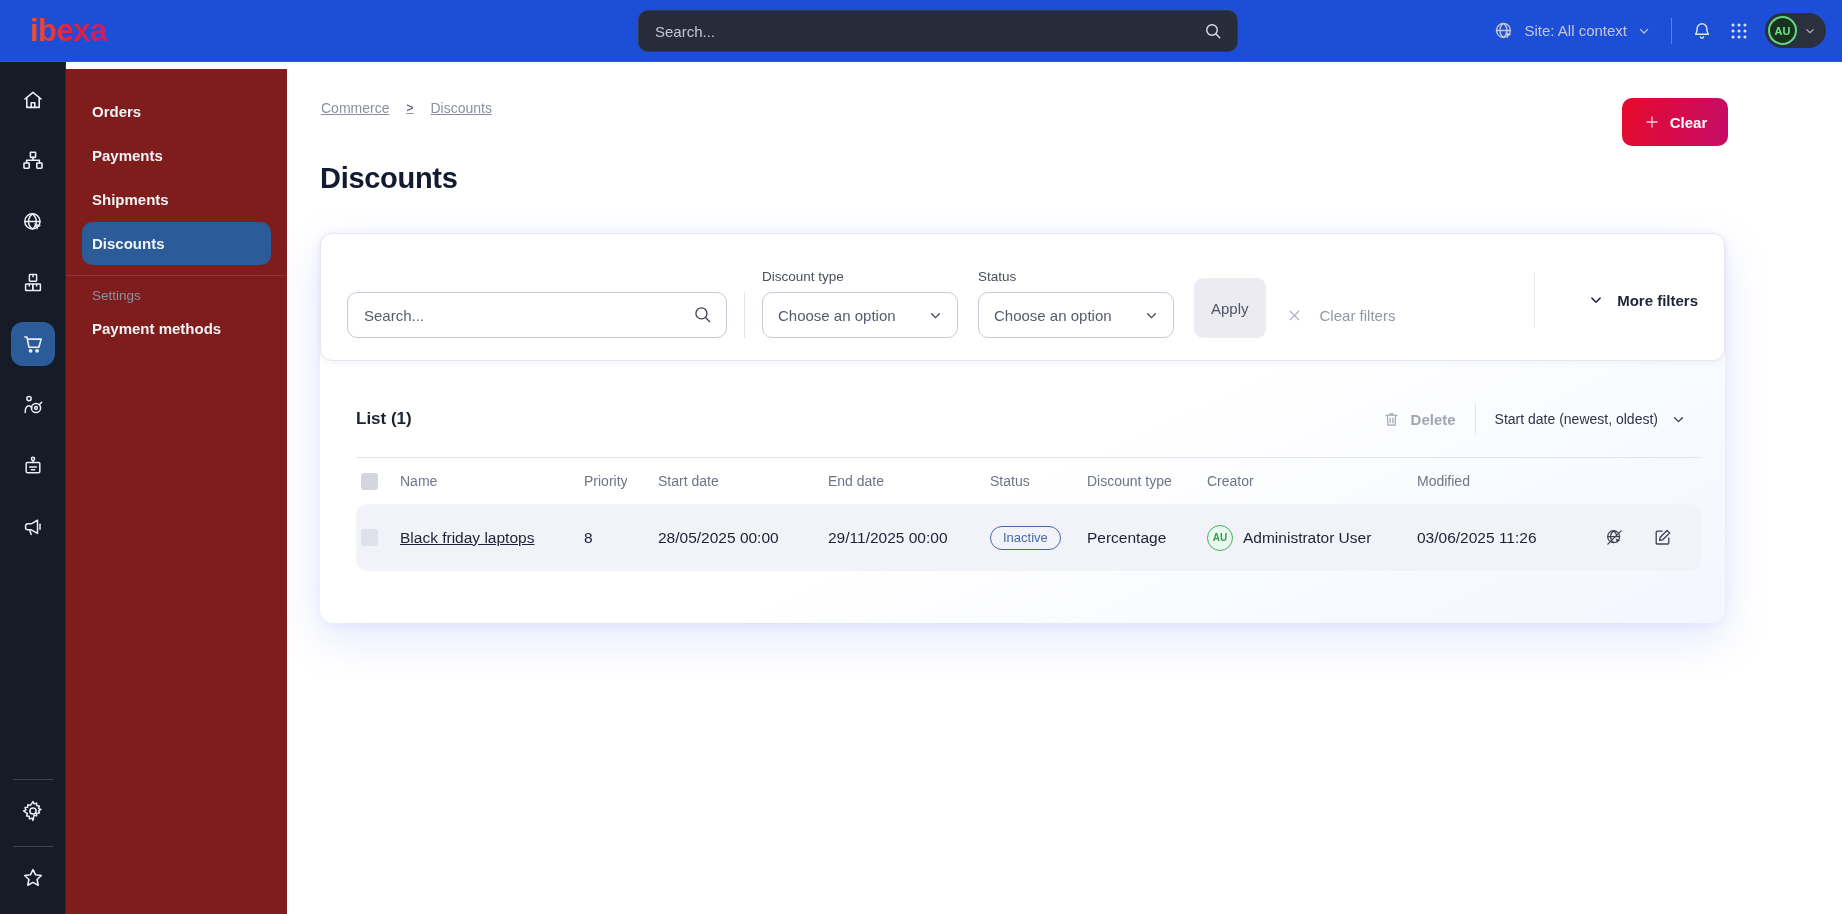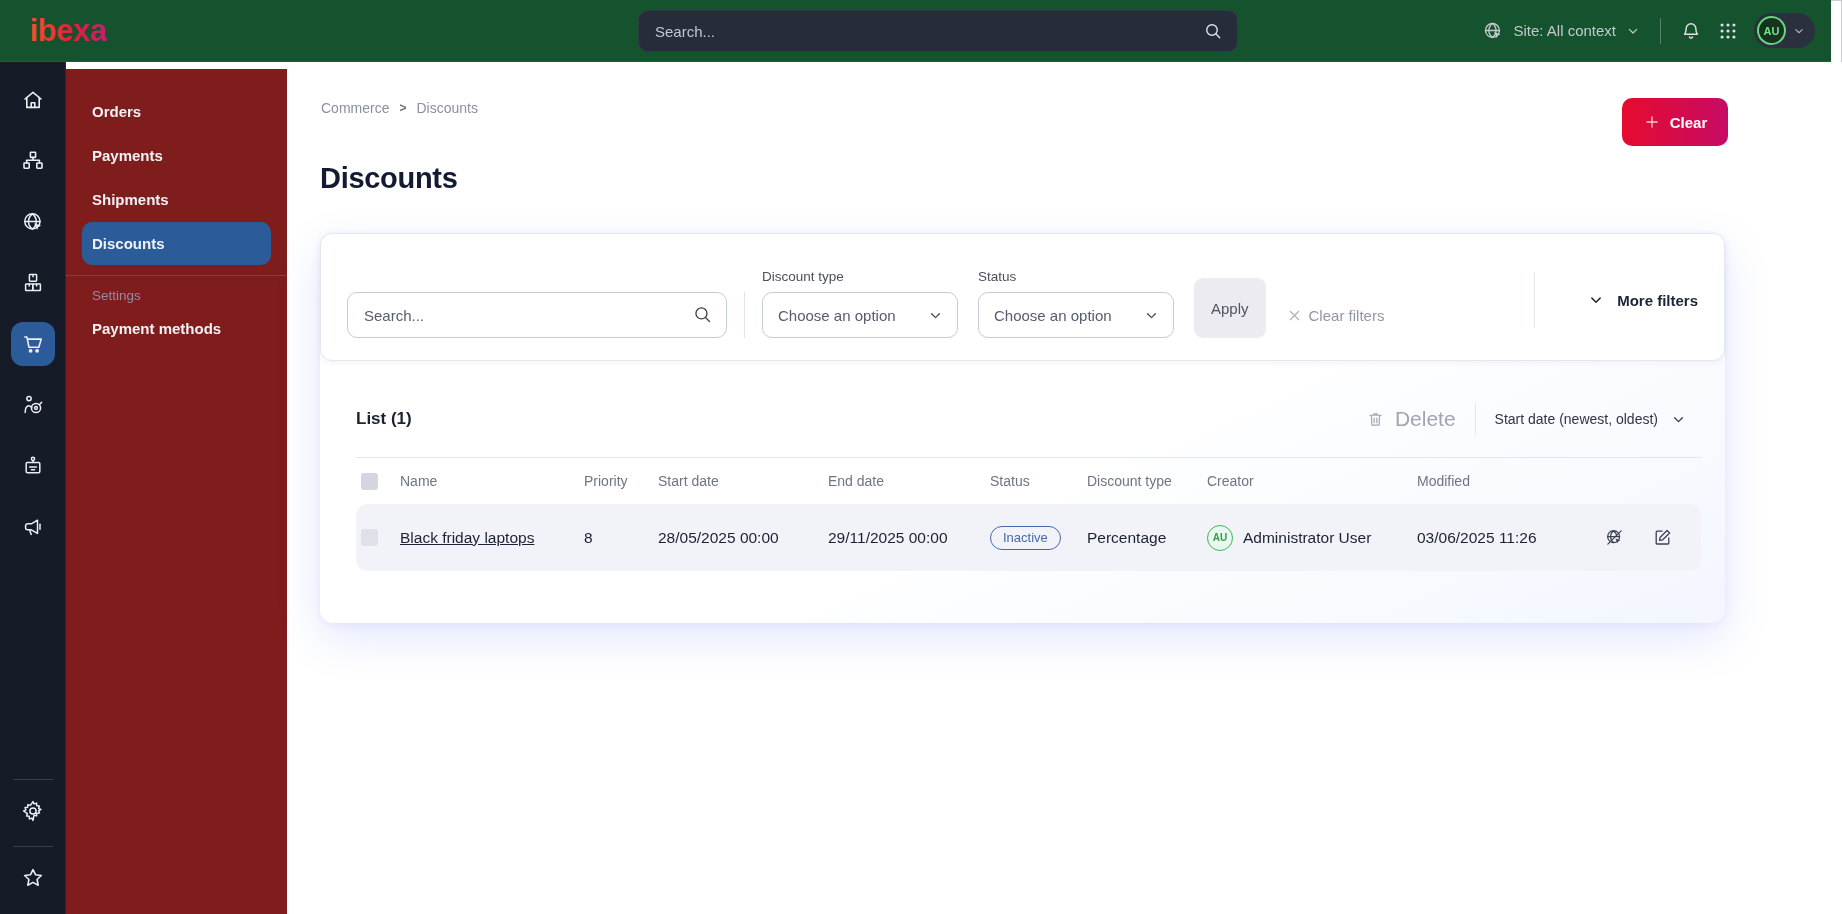--- a/index.html
+++ b/index.html
@@ -6,22 +6,22 @@
   html,body { width:1842px; height:914px; }
   body {
     font-family: "Liberation Sans", "DejaVu Sans", sans-serif;
     background:#ffffff; position:relative; overflow:hidden;
     box-shadow: inset 0 0 0 1px #c9cdd5;
   }
   .ic { display:block; }
 
   
   .topbar {
-    position:absolute; top:0; left:0; right:11px; height:62px;
-    background:#14532d; display:flex; align-items:center;
+    position:absolute; top:0; left:0; right:0; height:62px;
+    background:#1d4ed8; display:flex; align-items:center;
     border-bottom:1px solid rgba(255,255,255,.06);
   }
   .logo {
     margin-left:30px; font-size:31px; font-weight:700; letter-spacing:-0.5px;
     background:linear-gradient(90deg,#f4512c 0%,#e0213f 55%,#bd2270 100%);
     -webkit-background-clip:text; background-clip:text; color:transparent;
     cursor:pointer; line-height:1;
   }
   .topsearch {
     position:absolute; left:638px; top:10px; width:600px; height:42px;
@@ -75,22 +75,22 @@
     margin:1px 16px; padding:13px 10px; border-radius:10px;
     color:#f1f2f6; font-size:15px; font-weight:600; cursor:pointer;
   }
   .nav-item.active { background:#2b5c99; }
   .nav-div { height:1px; background:rgba(255,255,255,.12); margin:10px 0 6px; }
   .nav-label { margin:12px 26px 4px; color:#8b90a2; font-size:13.5px; }
 
   
   .main { position:absolute; left:287px; top:62px; right:0; bottom:0; background:#fff; }
   .breadcrumb {
-    position:absolute; top:38px; left:34px; display:flex; gap:10px;
-    font-size:14px; color:#8a90a0; align-items:center;
+    position:absolute; top:38px; left:34px; display:flex; gap:17px;
+    font-size:14px; color:#8a90a0; align-items:center;text-decoration:underline;
   }
   .breadcrumb .crumb { cursor:pointer; }
   .breadcrumb .sep { color:#6b7080; font-weight:700; font-size:12px; }
   .create-btn {
     position:absolute; top:36px; right:114px; width:106px; height:48px;
     border:none; border-radius:10px; cursor:pointer;
     background:linear-gradient(95deg,#e60b2d 0%,#c60b66 100%);
     color:#fff; font-size:15px; font-weight:600; font-family:inherit;
     display:flex; align-items:center; justify-content:center; gap:9px;
   }
@@ -128,38 +128,38 @@
     width:196px; height:46px; border:1px solid #c7cbd7; border-radius:10px;
     display:flex; align-items:center; padding:0 13px 0 15px; cursor:pointer;
     color:#565c6d; font-size:15px;
   }
   .fselect .chev { margin-left:auto; color:#3c4254; }
   .apply-btn {
     height:60px; padding:0 17px; background:#ebebf1; color:#505564;
     border:none; border-radius:9px; font-size:15px; font-family:inherit; cursor:pointer;
   }
   .clear-btn {
-    display:flex; align-items:center; gap:6px; margin-left:20px; height:46px;
+    display:flex; align-items:center; gap:17px; margin-left:20px; height:46px;
     color:#9096a6; font-size:15px; cursor:pointer;
   }
   .clear-btn .xic { color:#aaafbc; }
   .more-wrap { margin-left:auto; display:flex; align-items:center; align-self:center; margin-top:28px;gap:32px; }
   .more-vdiv { width:1px; height:56px; background:#e4e6ee; margin-right:20px; }
   .more-btn {
     display:flex; align-items:center; gap:12px; color:#1c2438;
     font-size:15px; font-weight:700; cursor:pointer;
   }
 
   
   .list-section { position:absolute; top:128px; left:0; right:0; bottom:0; padding:42px 24px 0 36px; }
   .list-head { display:flex; align-items:center; }
   .list-title { font-size:17px; font-weight:700; color:#1a2233; }
   .delete-btn {
     margin-left:auto; display:flex; align-items:center; gap:10px;
-    color:#a0a5b3; font-size:21px; cursor:pointer;
+    color:#a0a5b3; font-size:15px; cursor:pointer;font-weight:bold;
   }
   .lh-vdiv { width:1px; height:32px; background:#e3e5ed; margin:0 19px; }
   .sort-btn { display:flex; align-items:center; gap:12px; color:#2e3547; font-size:14px; cursor:pointer; padding-right:14px; }
   .table-divider { margin-top:22px; height:1px; background:#e3e5ed; }
 
   .tgrid {
     display:grid;
     grid-template-columns:44px 184px 74px 170px 162px 97px 120px 210px 163px 1fr;
     align-items:center;
   }

